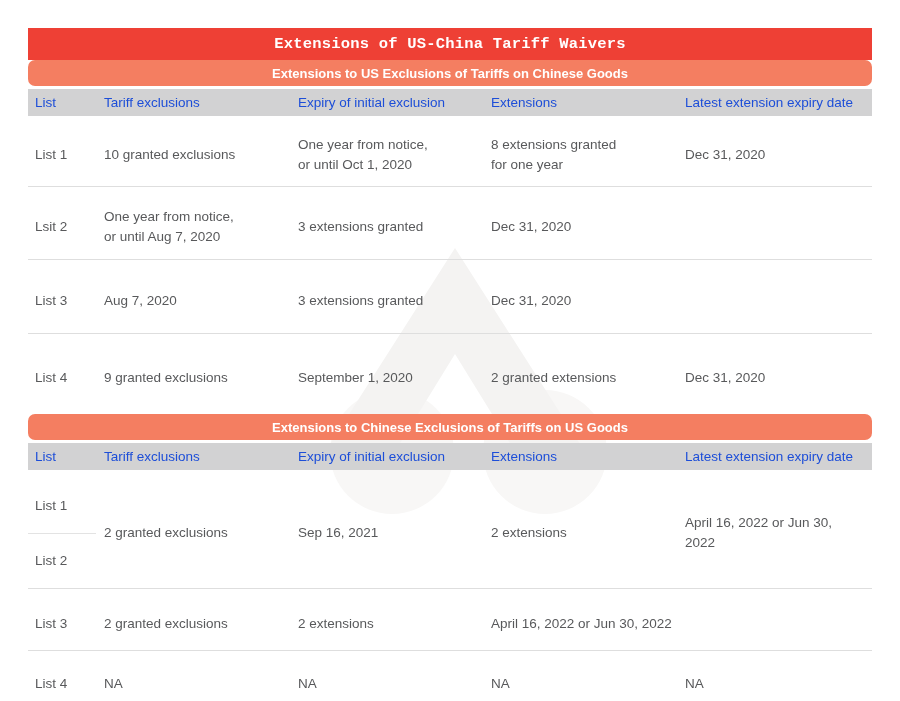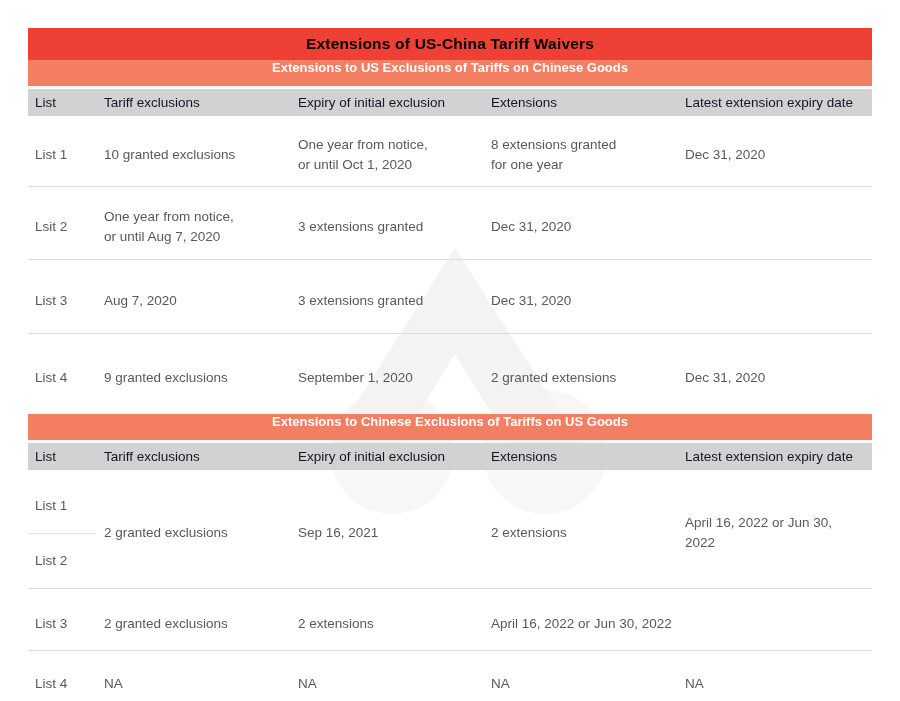--- a/index.html
+++ b/index.html
@@ -4,28 +4,28 @@
 <style>
   html,body{margin:0;padding:0;background:#fff;}
   .page{
     position:relative;width:900px;height:701px;background:#ffffff;
     font-family:"Liberation Sans",sans-serif;overflow:hidden;
   }
   .watermark{position:absolute;top:0;left:0;z-index:0;}
   .content{position:relative;z-index:1;padding:28px 28px 0 28px;}
   .titlebar{
     background:#ee4035;height:32px;display:flex;align-items:center;justify-content:center;
-    color:#000000;font-weight:bold;font-size:15.5px;letter-spacing:.2px;
+    color:#ffffff;font-weight:bold;font-size:15.5px;letter-spacing:.2px;font-family:Liberation Mono, monospace;
   }
   .band{
-    background:#f47e61;height:26px;display:flex;align-items:flex-start;justify-content:center;
-    color:#ffffff;font-weight:bold;font-size:13px;margin-bottom:3px;
+    background:#f47e61;height:26px;display:flex;align-items:center;justify-content:center;
+    color:#ffffff;font-weight:bold;font-size:13px;margin-bottom:3px;border-radius:7px;
   }
   .grid{display:grid;grid-template-columns:76px 194px 193px 194px 1fr;align-items:center;}
-  .colheader{background:#d2d2d3;height:27px;color:#0f172a;font-size:13.5px;}
+  .colheader{background:#d2d2d3;height:27px;color:#1d4ed8;font-size:13.5px;}
   .cell{padding-right:10px;white-space:pre-line;line-height:1.45;}
   .c0{padding-left:7px;}
   .row{font-size:13.5px;color:#58595b;margin-top:8px;}
   .rule{border-bottom:1px solid #dedede;}
   .h62{height:62px}.h64{height:64px}.h65{height:65px}.h72{height:72px}
   .h53{height:53px}.h50{height:50px}
   .merged{height:110px;border-bottom:1px solid #dedede;}
   .mergedlists{display:flex;flex-direction:column;height:100%;align-self:stretch;}
   .mlabel{flex:1;display:flex;align-items:center;padding-left:7px;font-size:13.5px;color:#58595b;}
   .mlabel.first{border-bottom:1px solid #e3e3e3;width:61px;}

